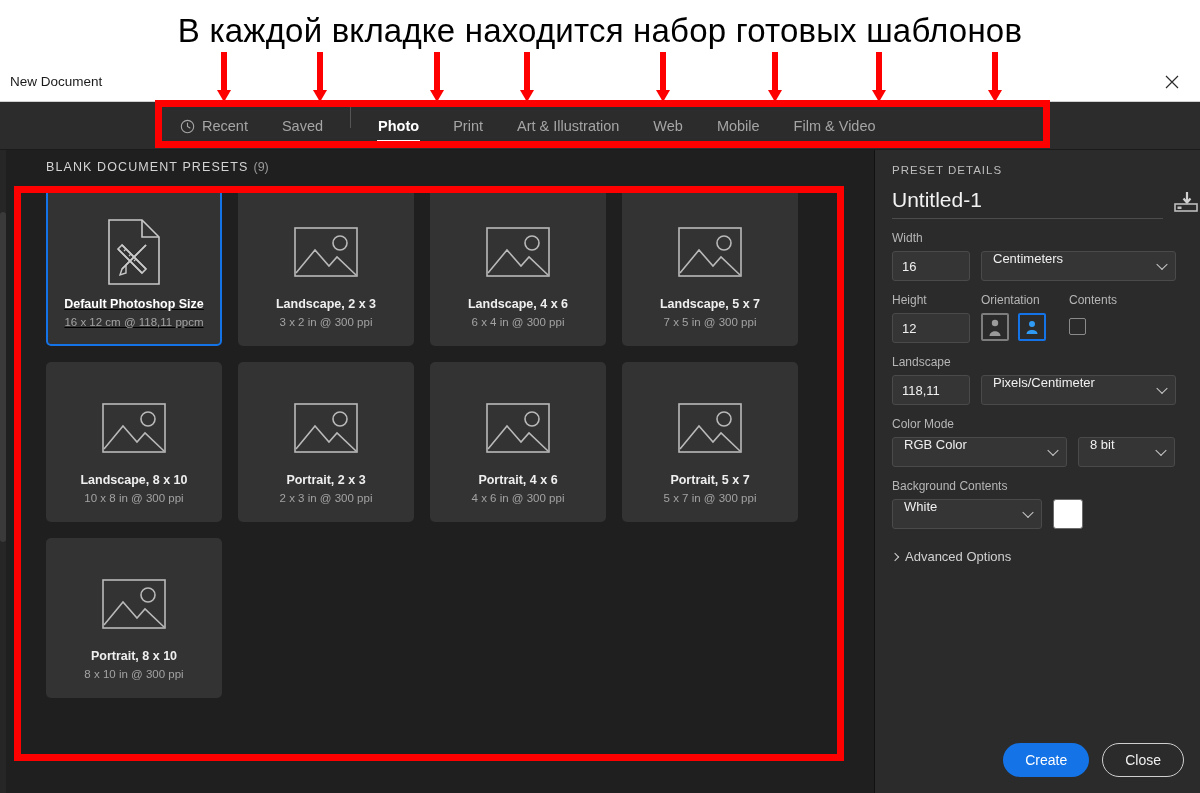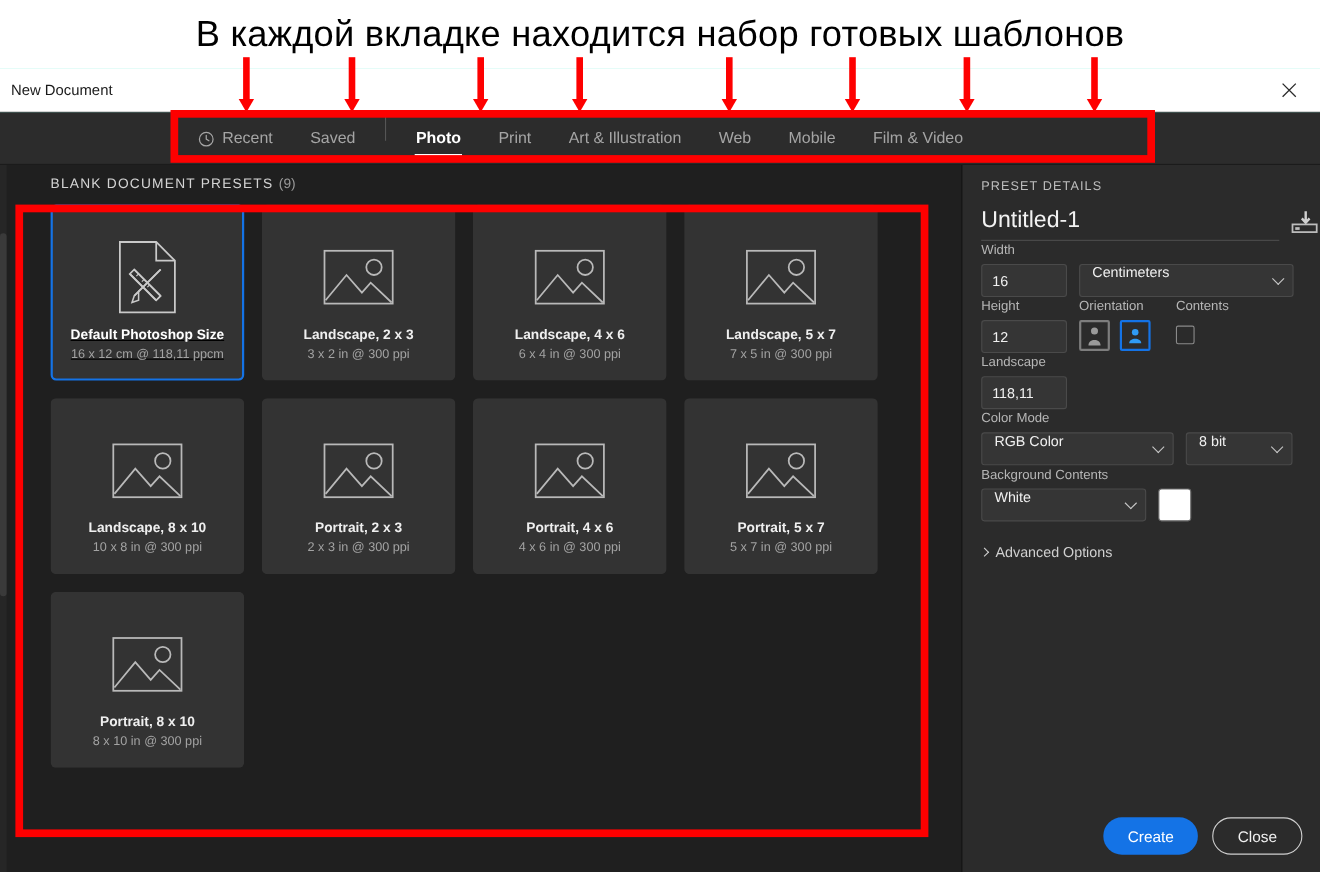--- a/index.html
+++ b/index.html
@@ -110,21 +110,21 @@
   }
   .name-row { position: relative; display: flex; align-items: center; }
   .doc-name {
     flex: 1; font-size: 21px; color: #f2f2f2;
     border: none; border-bottom: 1px solid #4c4c4c;
     background: transparent; padding: 2px 0 6px 0; outline: none;
     font-family: "Liberation Sans", sans-serif;
   }
   .save-icon { width: 26px; height: 22px; margin-left: 10px; margin-bottom: 2px; }
 
-  .fld-label { font-size: 12px; color: #b6b6b6; margin: 1px 0 6px 0; }
+  .fld-label { font-size: 12px; color: #b6b6b6; margin: 12px 0 6px 0; }
   .row { display: flex; align-items: center; gap: 11px; }
   .num-input {
     width: 78px; height: 30px; background: #353535; border: 1px solid #4a4a4a;
     border-radius: 3px; color: #f0f0f0; font-size: 13px; padding: 0 9px;
     outline: none; font-family: "Liberation Sans", sans-serif;
   }
   .select {
     position: relative; height: 30px; background: #353535;
     border: 1px solid #4a4a4a; border-radius: 3px;
     display: flex; align-items: center; padding: 0 26px 16px 11px;
@@ -434,20 +434,24 @@
             </div>
           </div>
           <div>
             <div class="artboard-box"></div>
           </div>
         </div>
 
         <div class="fld-label">Landscape</div>
         <div class="row">
           <input class="num-input" type="text" value="118,11" style="">
+          <div class="select w-unit">
+            <span>Pixels/Centimeter</span>
+            <span class="chev"></span>
+          </div>
         </div>
 
         <div class="fld-label">Color Mode</div>
         <div class="row">
           <div class="select w-color">
             <span>RGB Color</span>
             <span class="chev"></span>
           </div>
           <div class="select w-bit">
             <span>8 bit</span>

